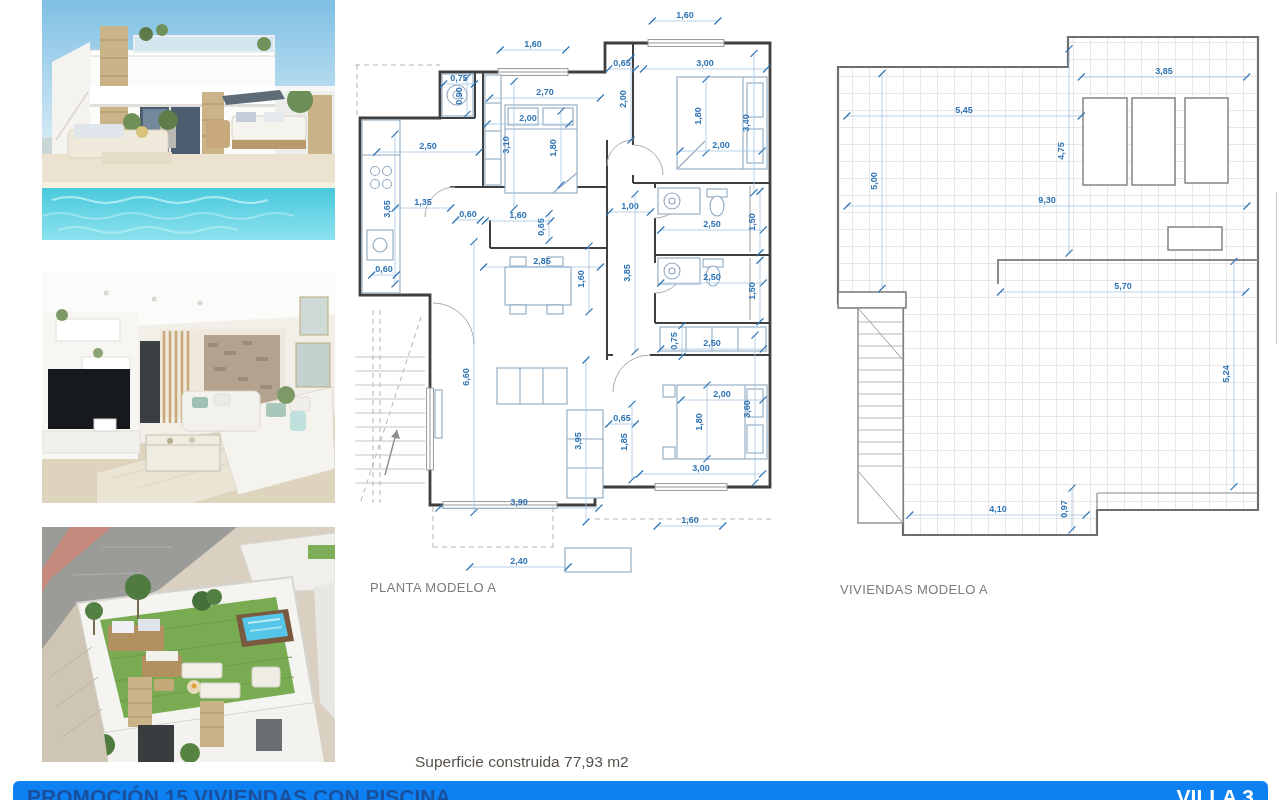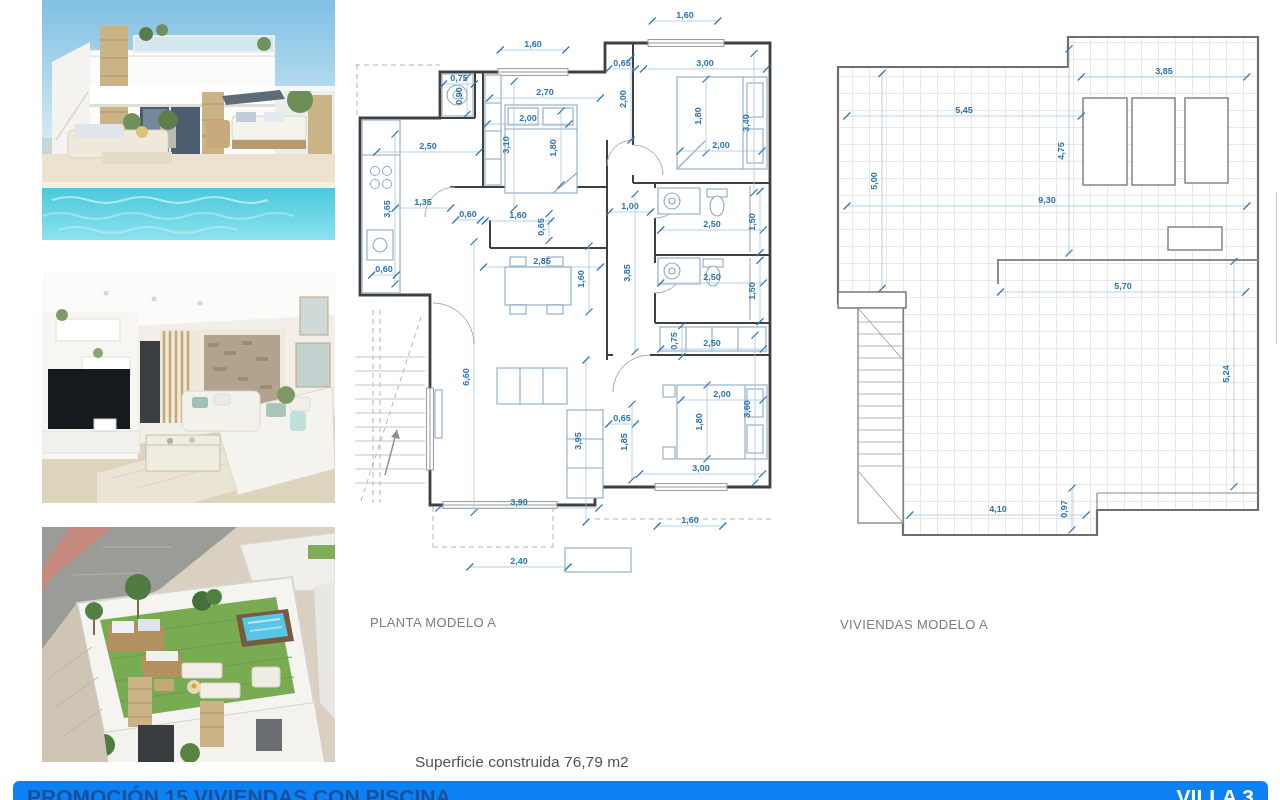--- a/index.html
+++ b/index.html
@@ -2,21 +2,21 @@
 <html><head>
 <meta charset="utf-8">
 <style>
   html,body{margin:0;padding:0;background:#fff;}
   .page{position:relative;width:1280px;height:800px;background:#ffffff;overflow:hidden;
         font-family:"Liberation Sans",sans-serif;}
   .photo{position:absolute;left:42px;width:293px;overflow:hidden;}
   .photo svg{display:block;}
   .plan{position:absolute;}
   .plan svg{display:block;width:100%;height:100%;}
-  .plan-caption{position:absolute;color:#7c7c7c;font-size:13px;letter-spacing:.4px;margin-top:35px;}
+  .plan-caption{position:absolute;color:#7c7c7c;font-size:13px;letter-spacing:.4px;}
   .area-note{position:absolute;left:415px;top:753px;color:#57514b;font-size:15.5px;}
   .banner{position:absolute;left:13px;top:781px;width:1255px;height:34px;overflow:hidden;
           display:flex;justify-content:space-between;align-items:flex-start;border-radius:6px;}
   .banner .btxt{font-weight:bold;font-size:21px;line-height:26px;padding:3px 14px 0 14px;white-space:nowrap;}
   .banner .left{color:#1a4f9c;}
   .banner .right{color:#ffffff;}
   .edge-line{position:absolute;left:1276px;top:192px;width:1px;height:152px;background:#c6c6c6;}
   text.dim{font-family:"Liberation Sans",sans-serif;font-weight:bold;}
 </style>
 </head>
@@ -689,21 +689,21 @@
             <line x1="233.5" y1="466.645" x2="240.5" y2="459.645" stroke="#2e74b5" stroke-width="1.2"></line>
             <line x1="233.5" y1="508.355" x2="240.5" y2="501.355" stroke="#2e74b5" stroke-width="1.2"></line>
             <text class="dim" transform="translate(232,484) rotate(-90)" fill="#2e74b5" font-size="9" text-anchor="middle">0,97</text>
           </g>
         </g>
     </svg>
   </div>
 
   <div class="plan-caption" style="left:370px;top:580px;">PLANTA MODELO A</div>
   <div class="plan-caption" style="left:840px;top:582px;">VIVIENDAS MODELO A</div>
-  <div class="area-note">Superficie construida 76,79 m2</div>
+  <div class="area-note">Superficie construida 77,93 m2</div>
   <div class="edge-line"></div>
 
   <div class="banner" style="background: rgb(13, 128, 242);">
     <span class="btxt left">PROMOCIÓN 15 VIVIENDAS CON PISCINA</span>
     <span class="btxt right">VILLA 3</span>
   </div>
 
 </div>
 
 </body></html>

